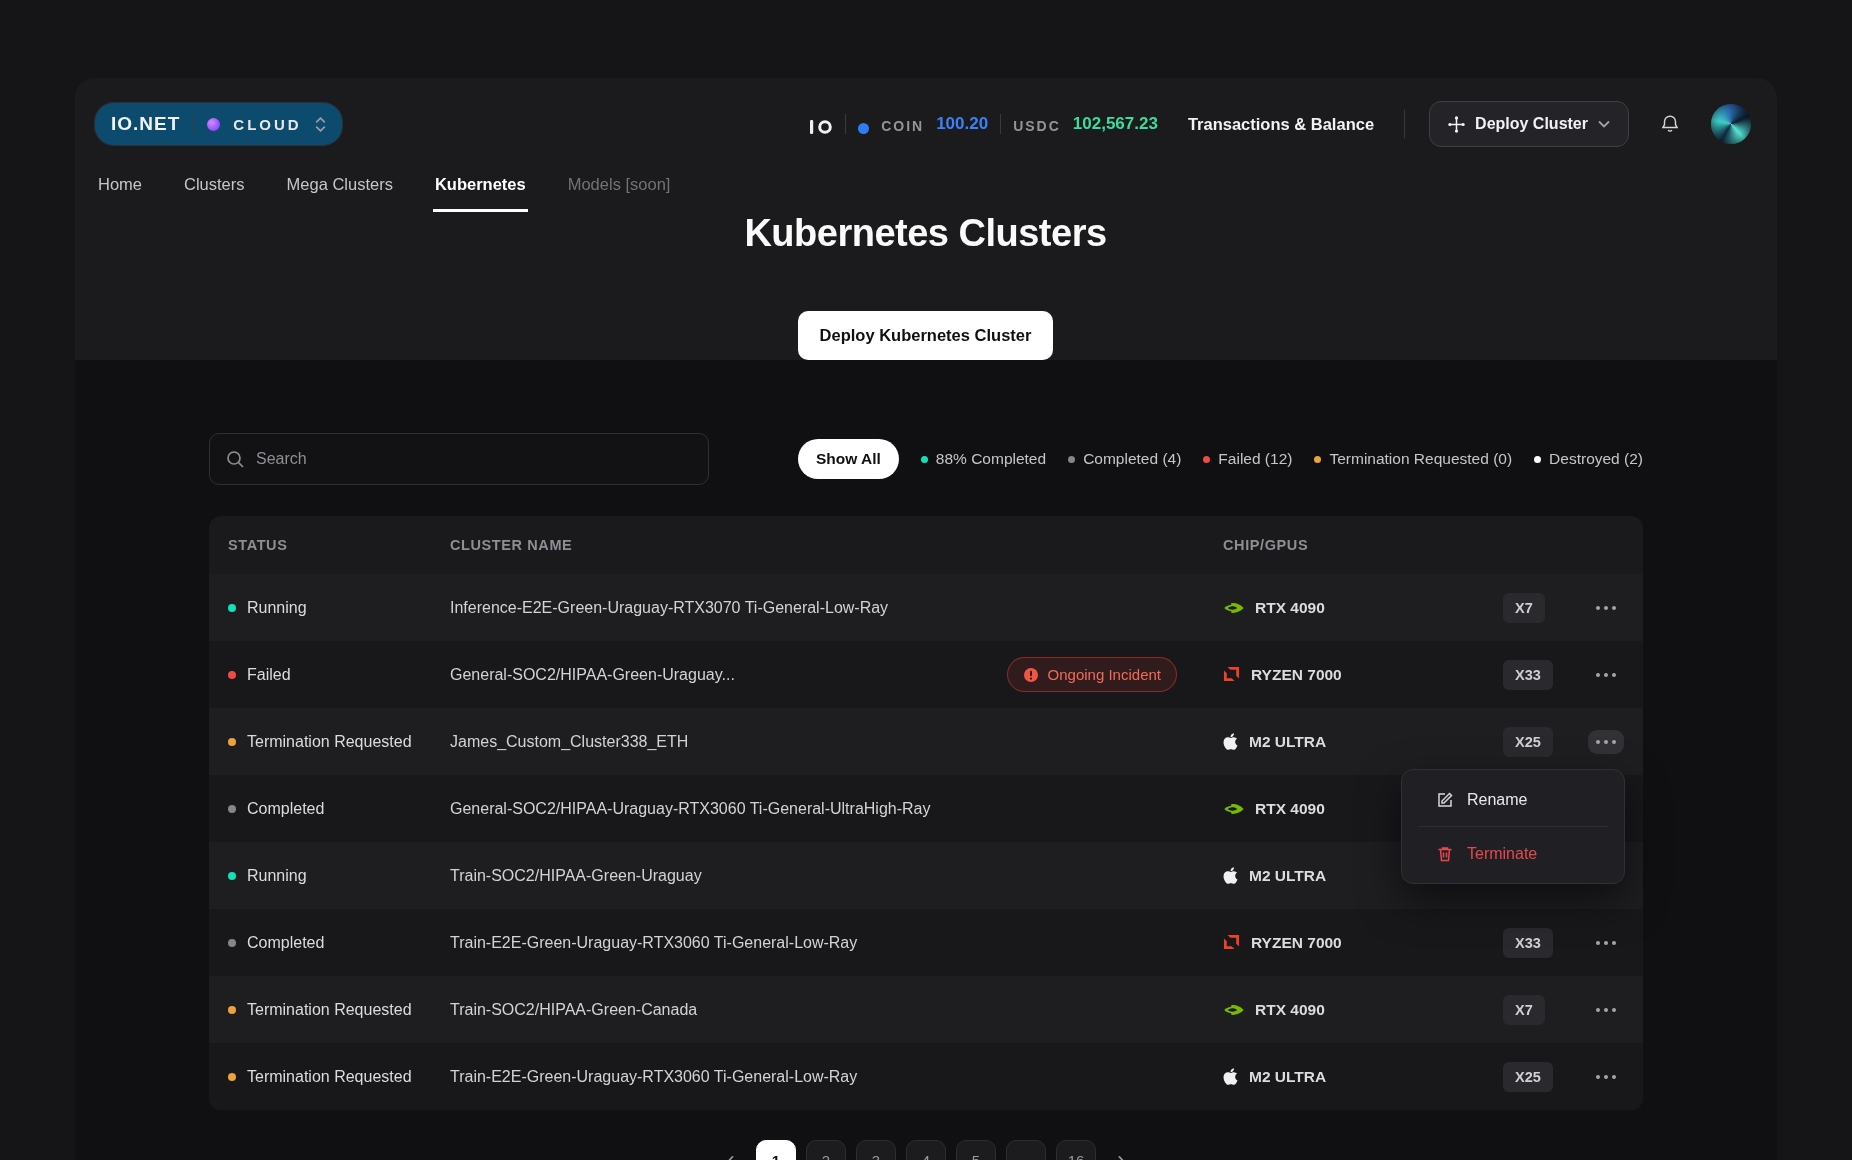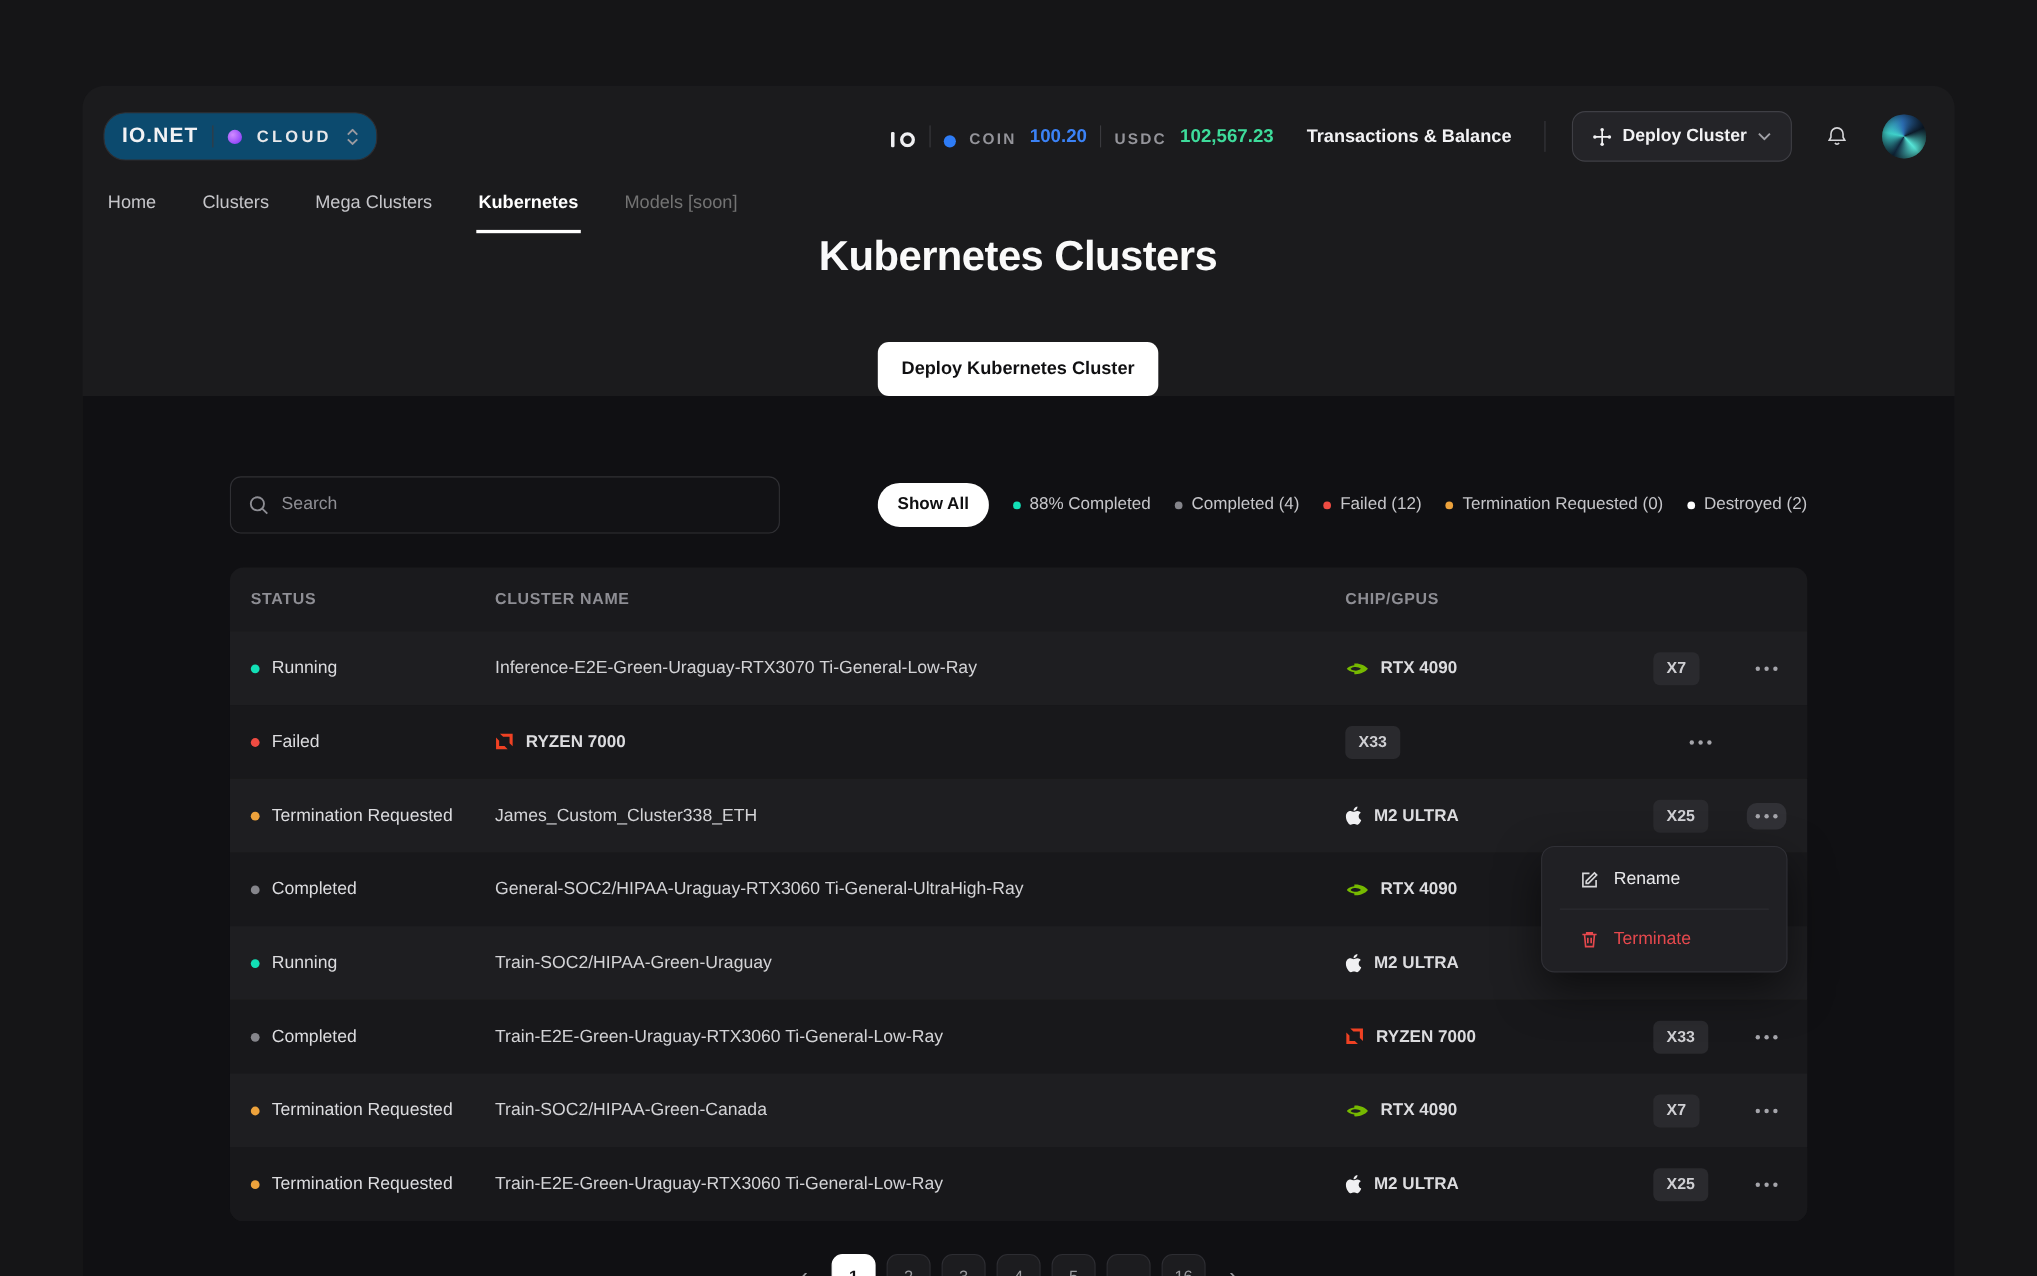--- a/index.html
+++ b/index.html
@@ -269,20 +269,33 @@
                   </span>
                 </button>
               </div>
           </div>
 
           <div class="trow">
             <div class="cell-status">
               <span class="dot c-red"></span>
               <span>Failed</span>
             </div>
+            <div class="cell-name">
+              <span>General-SOC2/HIPAA-Green-Uraguay...</span>
+              <span class="incident">
+                <span style="display:flex;">
+                  <svg width="16" height="16" viewBox="0 0 16 16">
+                      <circle cx="8" cy="8" r="7" fill="#ef5744"></circle>
+                      <rect x="7.1" y="3.8" width="1.8" height="5.4" rx=".9" fill="#23100d"></rect>
+                      <circle cx="8" cy="11.6" r="1.1" fill="#23100d"></circle>
+                    </svg>
+                </span>
+                <span>Ongoing Incident</span>
+              </span>
+            </div>
             <div class="cell-chip">
               <span style="display:flex;">
                 <svg width="17" height="17" viewBox="0 0 18 18">
                     <path fill="#ef4123" d="M4.8 1H17v12.2l-3-3V4H7.8l-3-3z"></path>
                     <path fill="#ef4123" d="M1 4.8l3 3V13h5.2l3 3H1V4.8z"></path>
                   </svg>
               </span>
               <span>RYZEN 7000</span>
             </div>
             <div><span class="badge">X33</span></div>

